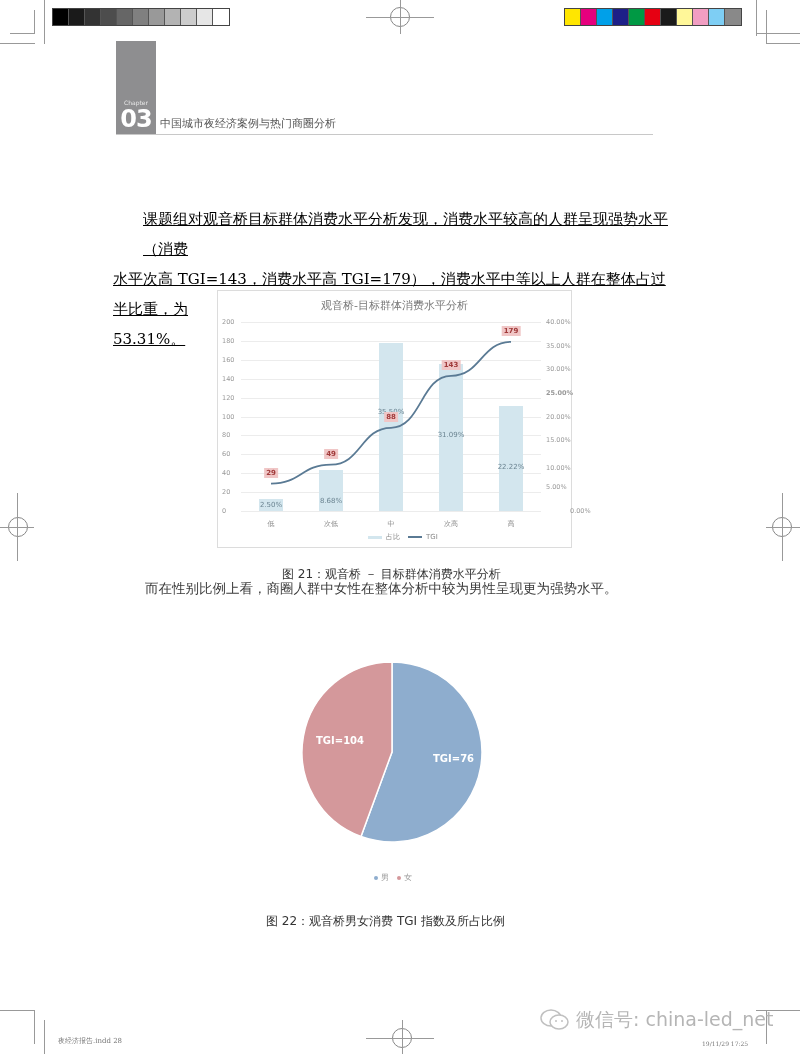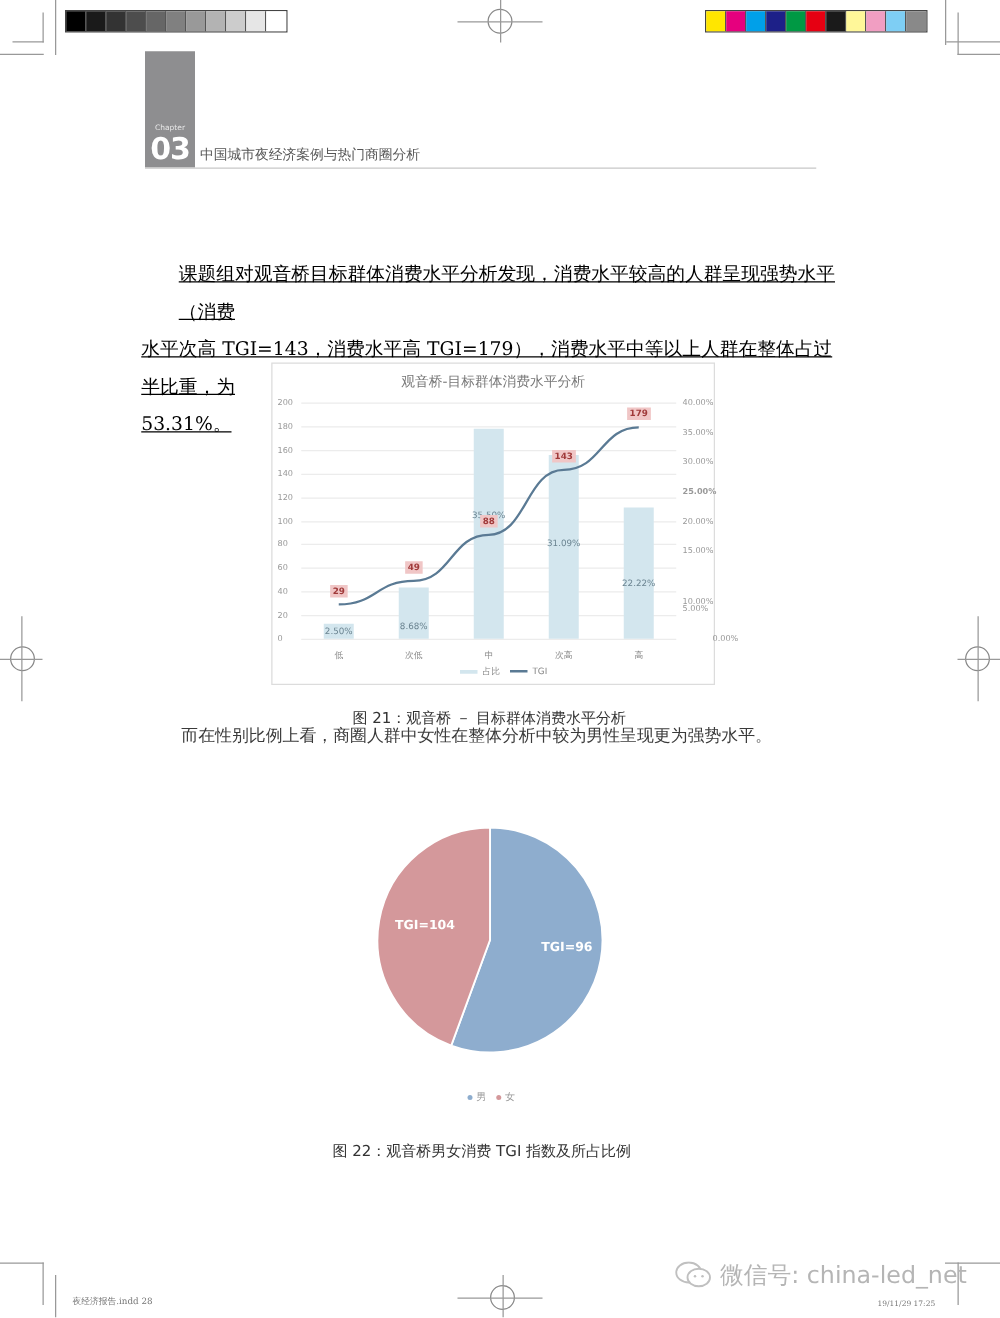--- a/index.html
+++ b/index.html
@@ -136,21 +136,21 @@
       <div class="grid" style="left: 23px; top: 87.7px; width: 300px;"></div>
       <div class="tick" style="left: 4px; top: 83.7px;">140</div>
       <div class="grid" style="left: 23px; top: 68.8px; width: 300px;"></div>
       <div class="tick" style="left: 4px; top: 64.8px;">160</div>
       <div class="grid" style="left: 23px; top: 49.9px; width: 300px;"></div>
       <div class="tick" style="left: 4px; top: 45.9px;">180</div>
       <div class="grid" style="left: 23px; top: 31px; width: 300px;"></div>
       <div class="tick" style="left: 4px; top: 27px;">200</div>
       <div class="tick" style="left: 328px; top: 216px; padding-left: 24px;">0.00%</div>
       <div class="tick" style="left: 328px; top: 192.375px;">5.00%</div>
-      <div class="tick" style="left: 328px; top: 186px;">10.00%</div>
+      <div class="tick" style="left: 328px; top: 173px;">10.00%</div>
       <div class="tick" style="left: 328px; top: 145.125px;">15.00%</div>
       <div class="tick" style="left: 328px; top: 121.5px;">20.00%</div>
       <div class="tick" style="left: 328px; top: 97.875px; font-weight: bold;">25.00%</div>
       <div class="tick" style="left: 328px; top: 74.25px;">30.00%</div>
       <div class="tick" style="left: 328px; top: 50.625px;">35.00%</div>
       <div class="tick" style="left: 328px; top: 27px;">40.00%</div>
       <div class="bar" style="left: 41px; top: 208.188px; width: 24px; height: 11.8125px;"></div>
       <div class="bar-label" style="left: 33px; top: 210px;">2.50%</div>
       <div class="xcat" style="left: 33px; top: 228px;">低</div>
       <div class="tgi-label" style="left: 53px; top: 176.595px;">29</div>
@@ -183,21 +183,21 @@
 </div>
 <div class="caption" style="left:282px;top:552px;">图 21：观音桥 － 目标群体消费水平分析</div>
 
 <div class="para2">而在性别比例上看，商圈人群中女性在整体分析中较为男性呈现更为强势水平。</div>
 
 <svg width="200" height="200" style="position:absolute;left:300px;top:660px;" id="pie-svg">
     <path d="M92,92 L92,2 A90,90 0 1 1 60.98213691429345,176.48604718884866 Z" fill="#8eadce" stroke="#ffffff" stroke-width="1.5"></path>
     <path d="M92,92 L60.98213691429345,176.48604718884866 A90,90 0 0 1 91.99999999999999,2 Z" fill="#d4989b" stroke="#ffffff" stroke-width="1.5"></path>
   </svg>
 <div class="pie-label" style="left:316px;top:735px;">TGI=104</div>
-<div class="pie-label" style="left:433px;top:753px;">TGI=96</div>
+<div class="pie-label" style="left:433px;top:753px;">TGI=76</div>
 <div class="pie-legend">
   <span><span class="dot" style="background:#8eadce"></span><span>男</span></span>
   <span><span class="dot" style="background:#d4989b"></span><span>女</span></span>
 </div>
 <div class="caption" style="left:266px;top:899px;">图 22：观音桥男女消费 TGI 指数及所占比例</div>
 
 <div class="watermark">
   <svg width="30" height="22" viewBox="0 0 30 22">
     <ellipse cx="11" cy="9" rx="10" ry="8" fill="none" stroke="#c0c0c0" stroke-width="1.5"></ellipse>
     <ellipse cx="19" cy="13" rx="9" ry="7" fill="#fff" stroke="#c0c0c0" stroke-width="1.5"></ellipse>

